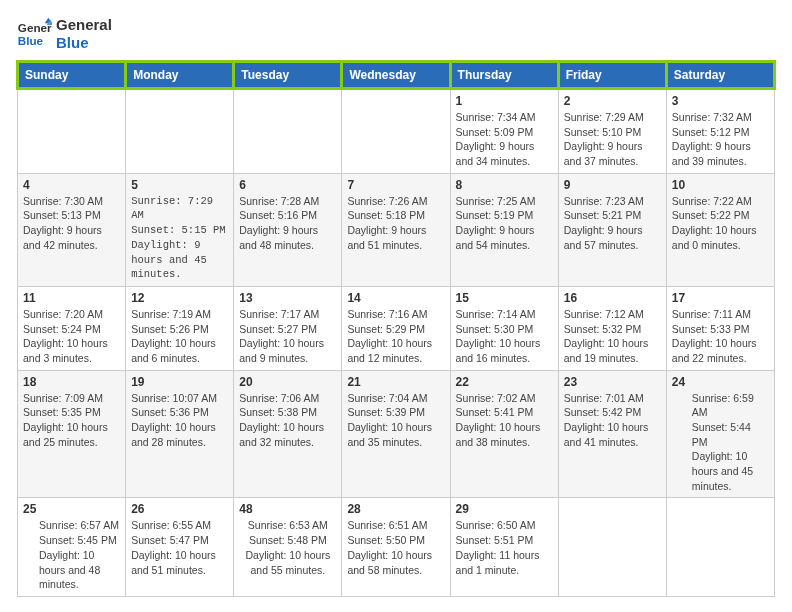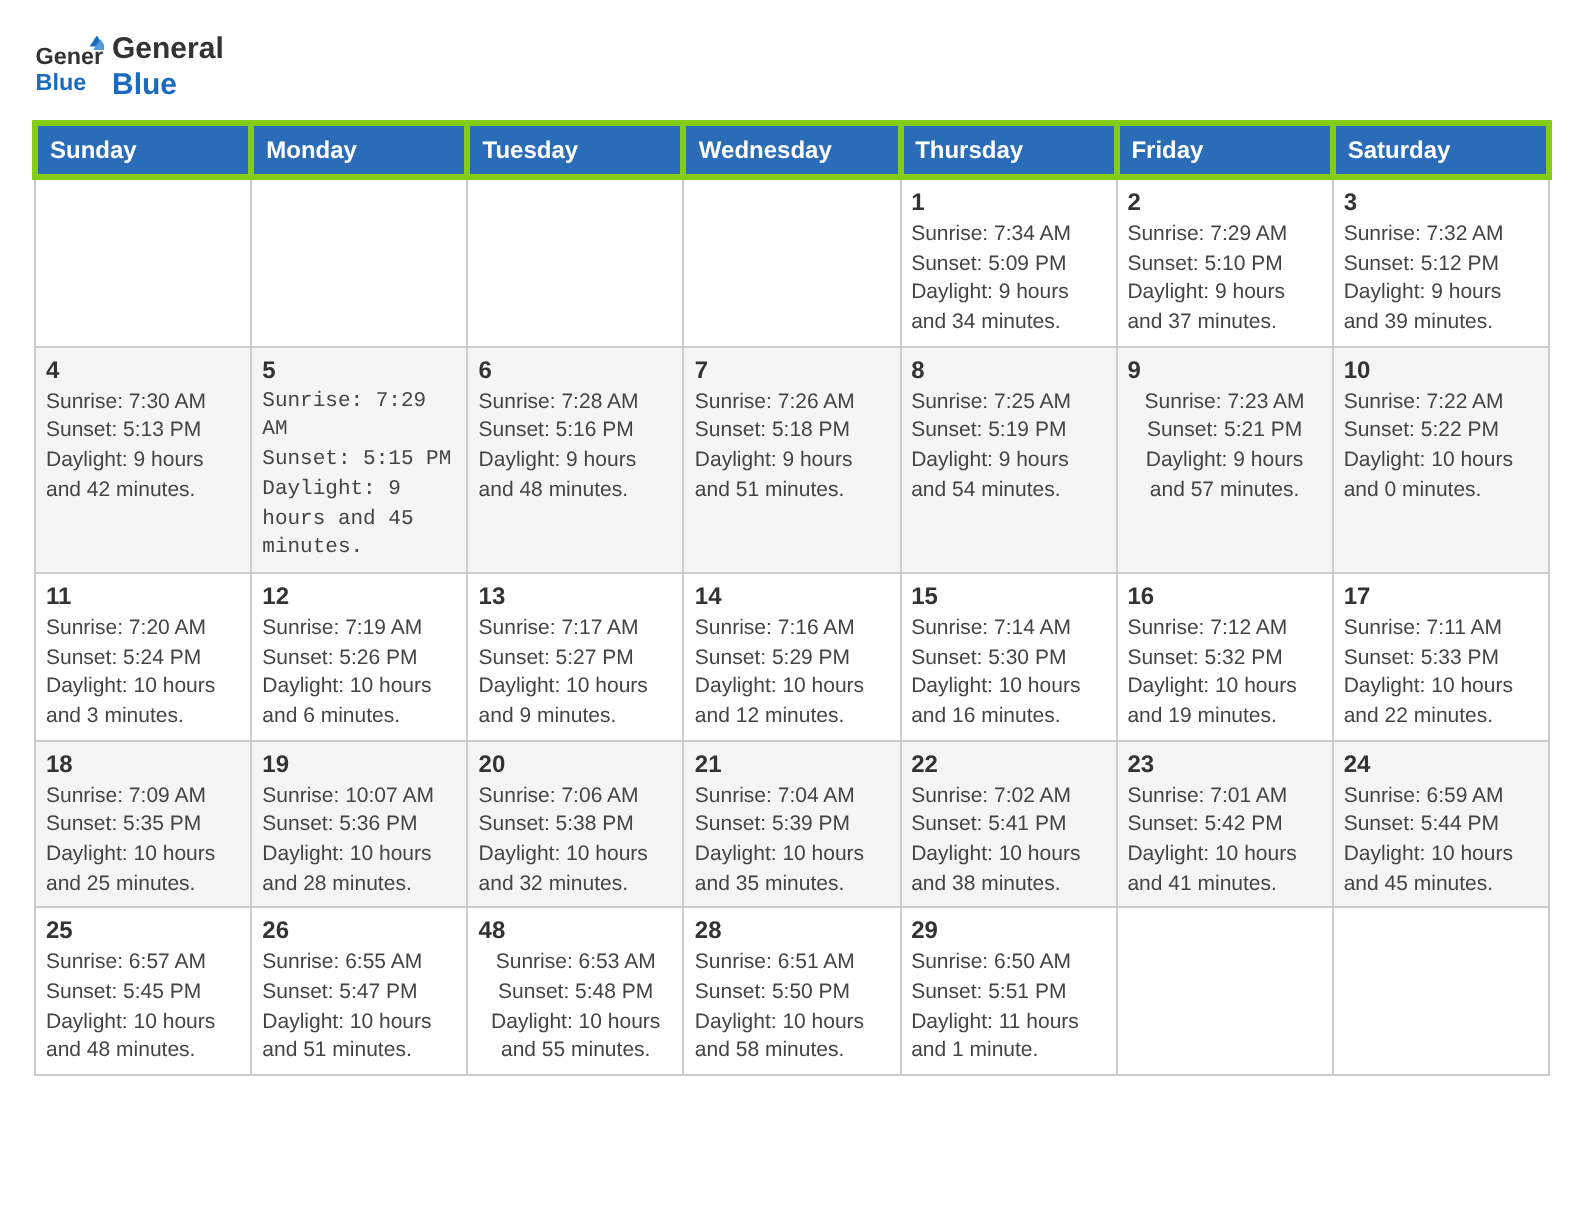--- a/index.html
+++ b/index.html
@@ -166,21 +166,21 @@
 Daylight: 9 hours and 51 minutes.</div>
         </td>
         <td>
           <span class="day-num">8</span>
           <div class="day-info" style="white-space: pre-line;">Sunrise: 7:25 AM
 Sunset: 5:19 PM
 Daylight: 9 hours and 54 minutes.</div>
         </td>
         <td>
           <span class="day-num">9</span>
-          <div class="day-info" style="white-space: pre-line; text-align: center;">Sunrise: 7:23 AM
+          <div class="day-info" style="white-space: pre-line;">Sunrise: 7:23 AM
 Sunset: 5:21 PM
 Daylight: 9 hours and 57 minutes.</div>
         </td>
         <td>
           <span class="day-num">10</span>
           <div class="day-info" style="white-space: pre-line;">Sunrise: 7:22 AM
 Sunset: 5:22 PM
 Daylight: 10 hours and 0 minutes.</div>
         </td>
       </tr>
@@ -260,29 +260,29 @@
 Daylight: 10 hours and 38 minutes.</div>
         </td>
         <td>
           <span class="day-num">23</span>
           <div class="day-info" style="white-space: pre-line;">Sunrise: 7:01 AM
 Sunset: 5:42 PM
 Daylight: 10 hours and 41 minutes.</div>
         </td>
         <td>
           <span class="day-num">24</span>
-          <div class="day-info" style="white-space: pre-line;">Sunrise: 6:59 AM
+          <div class="day-info" style="white-space: pre-line; margin-left: 20px;">Sunrise: 6:59 AM
 Sunset: 5:44 PM
 Daylight: 10 hours and 45 minutes.</div>
         </td>
       </tr>
       <tr class="row-odd">
         <td>
           <span class="day-num">25</span>
-          <div class="day-info" style="white-space: pre-line;">Sunrise: 6:57 AM
+          <div class="day-info" style="white-space: pre-line; margin-left: 16px;">Sunrise: 6:57 AM
 Sunset: 5:45 PM
 Daylight: 10 hours and 48 minutes.</div>
         </td>
         <td>
           <span class="day-num">26</span>
           <div class="day-info" style="white-space: pre-line;">Sunrise: 6:55 AM
 Sunset: 5:47 PM
 Daylight: 10 hours and 51 minutes.</div>
         </td>
         <td>

